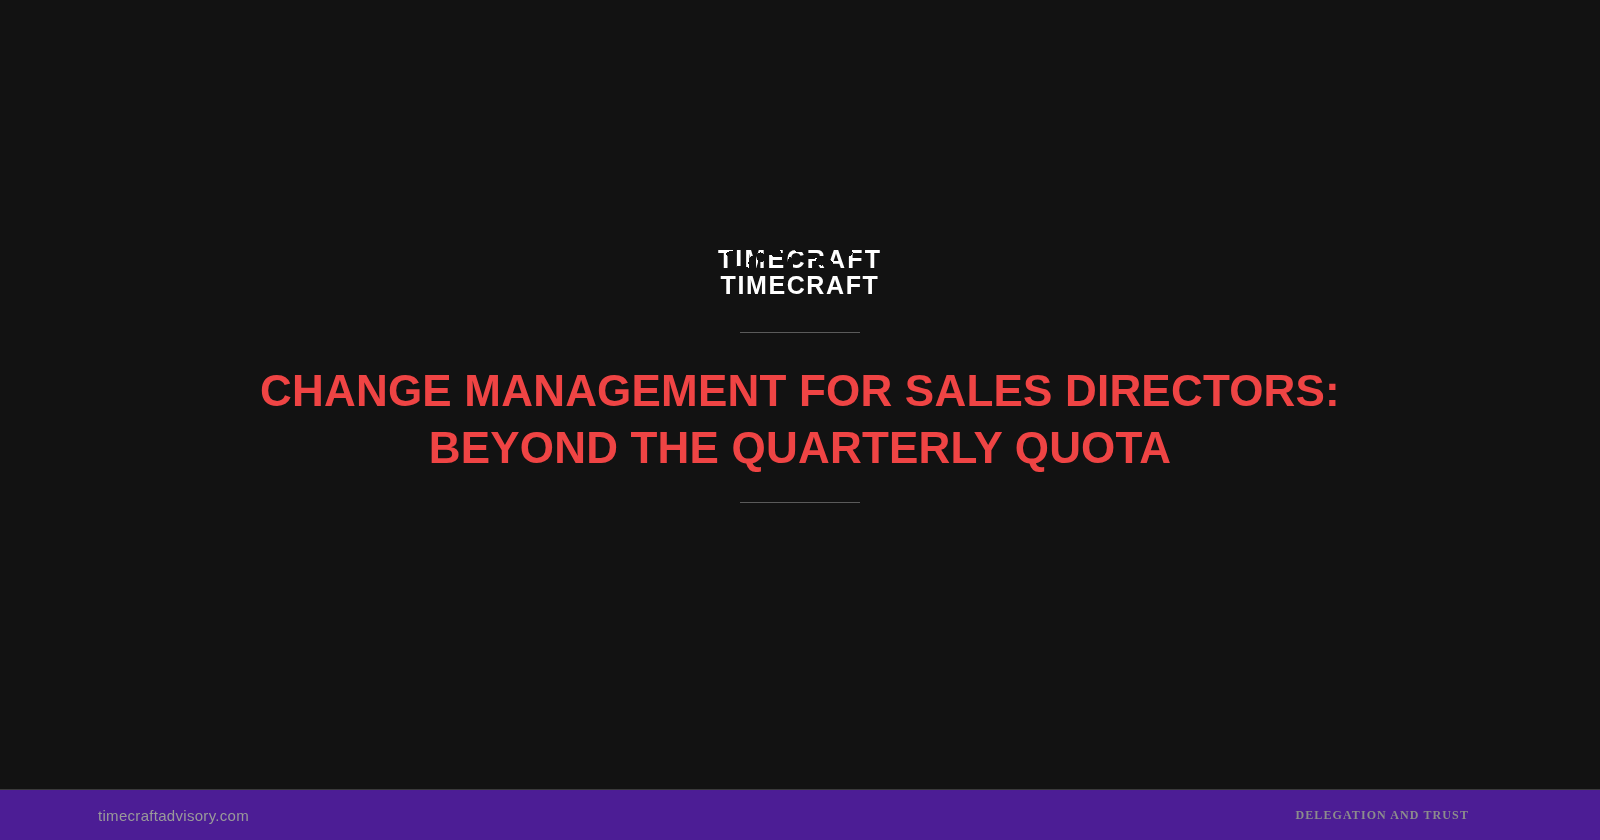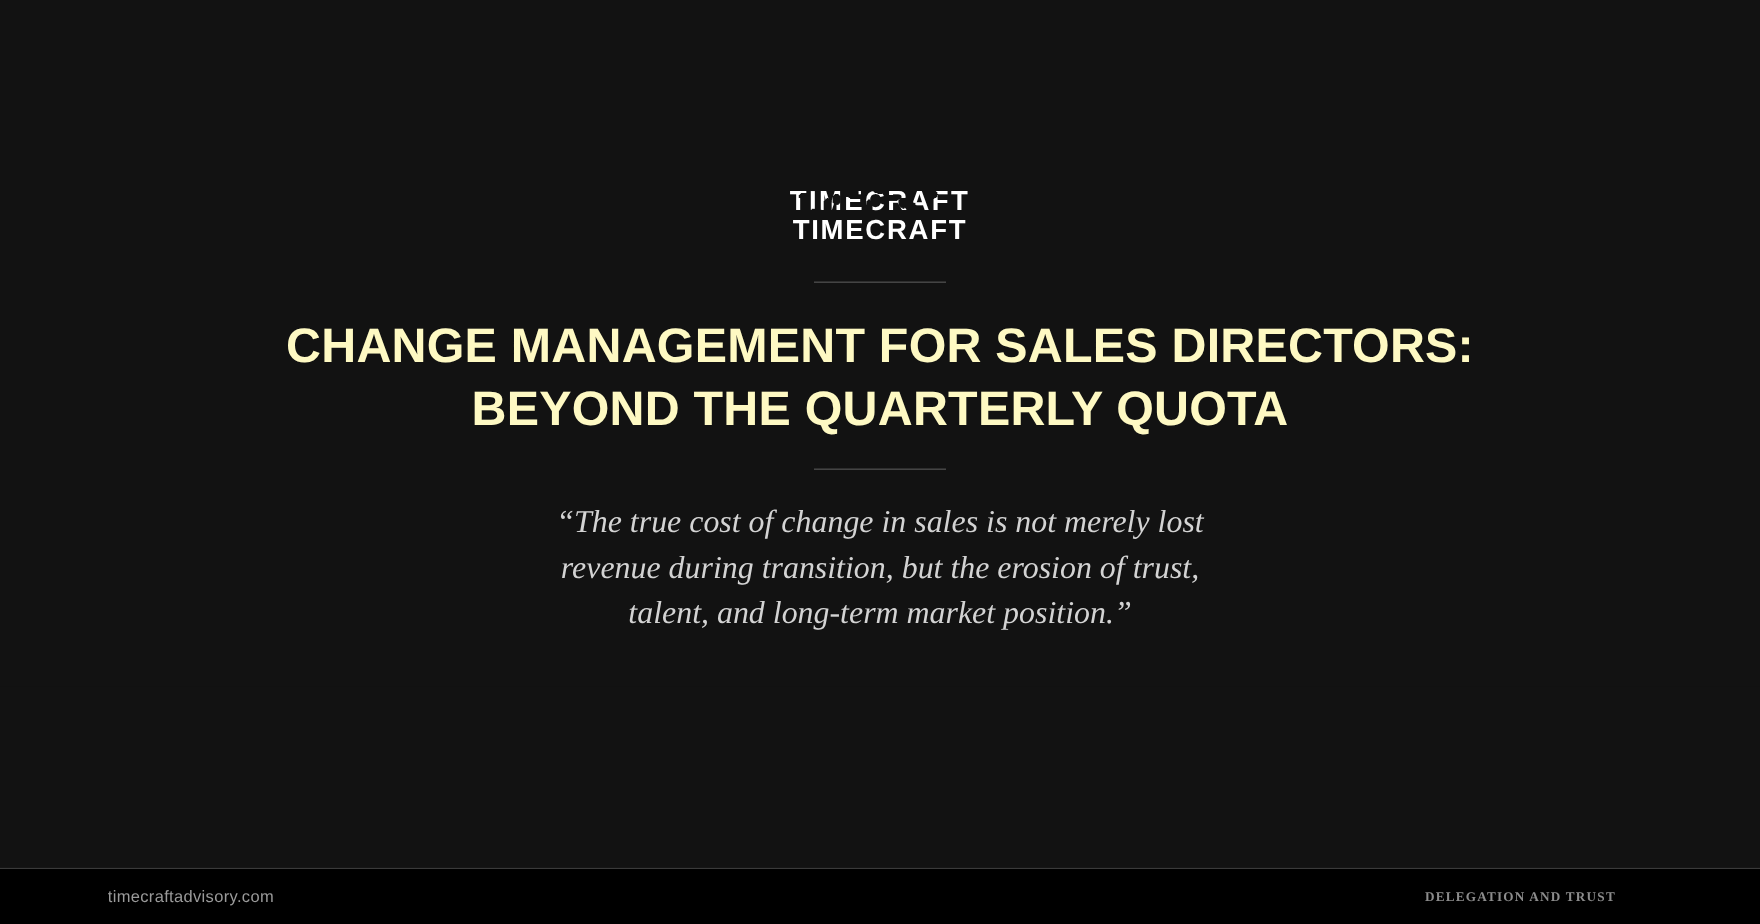--- a/index.html
+++ b/index.html
@@ -105,21 +105,21 @@
     border:0;
   }
   .divider-top   { margin-top:34px; }
   .divider-mid   { margin-top:26px; margin-bottom:0; }
 
   
   .title {
     margin-top:30px;
     max-width:1080px;
     text-align:center;
-    color:#fef9c3;
+    color:#ef4444;
     font-family:"Liberation Sans", sans-serif;
     font-weight:bold;
     font-size:44px;
     line-height:1.28;
     letter-spacing:0.2px;
     text-transform:uppercase;
   }
 
   
   .quote {
@@ -138,21 +138,21 @@
     position:absolute;
     left:0; top:789px;
     width:1600px; height:1px;
     background:#3a3a3a;
   }
 
   .footer {
     position:absolute;
     left:0; top:790px;
     width:1600px; height:50px;
-    background:#000000;
+    background:#4c1d95;
     display:flex;
     align-items:center;
     justify-content:space-between;
     padding:0 98px 0 98px;
   }
 
   .footer-left {
     color:#9a9a9a;
     font-size:15px;
     letter-spacing:0.3px;
@@ -180,21 +180,20 @@
       <div class="brand-line brand-top">TIMECRAFT</div>
       <div class="brand-line brand-bottom">TIMECRAFT</div>
     </div>
 
     <div class="divider divider-top"></div>
 
     <h1 class="title">CHANGE MANAGEMENT FOR SALES DIRECTORS: BEYOND THE QUARTERLY QUOTA</h1>
 
     <div class="divider divider-mid"></div>
 
-    <p class="quote">“The true cost of change in sales is not merely lost revenue during transition, but the erosion of trust, talent, and long-term market position.”</p>
 
   </div>
 
   <div class="footer-rule"></div>
 
   <div class="footer">
     <span class="footer-left">timecraftadvisory.com</span>
     <span class="footer-right">DELEGATION AND TRUST</span>
   </div>
 

